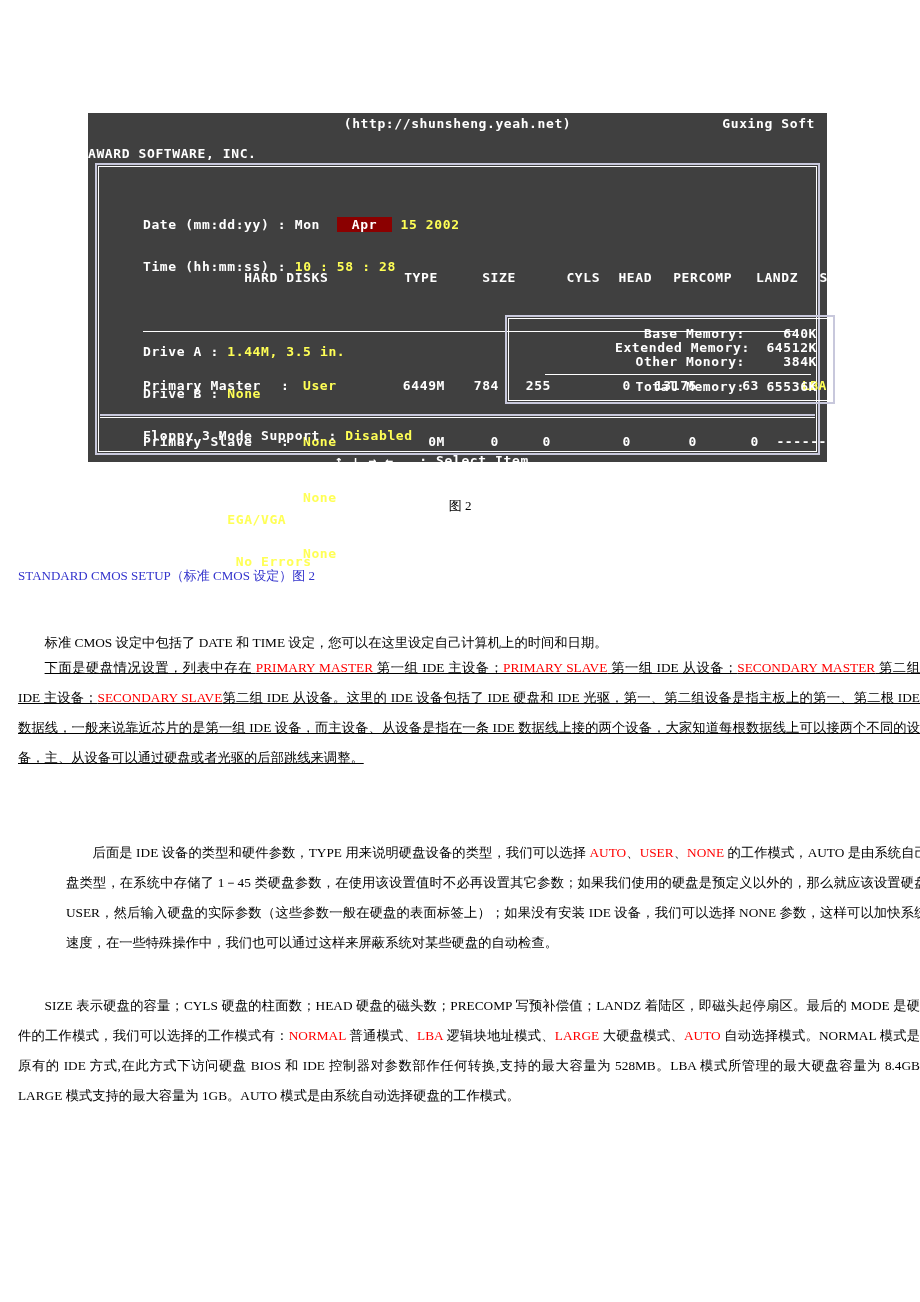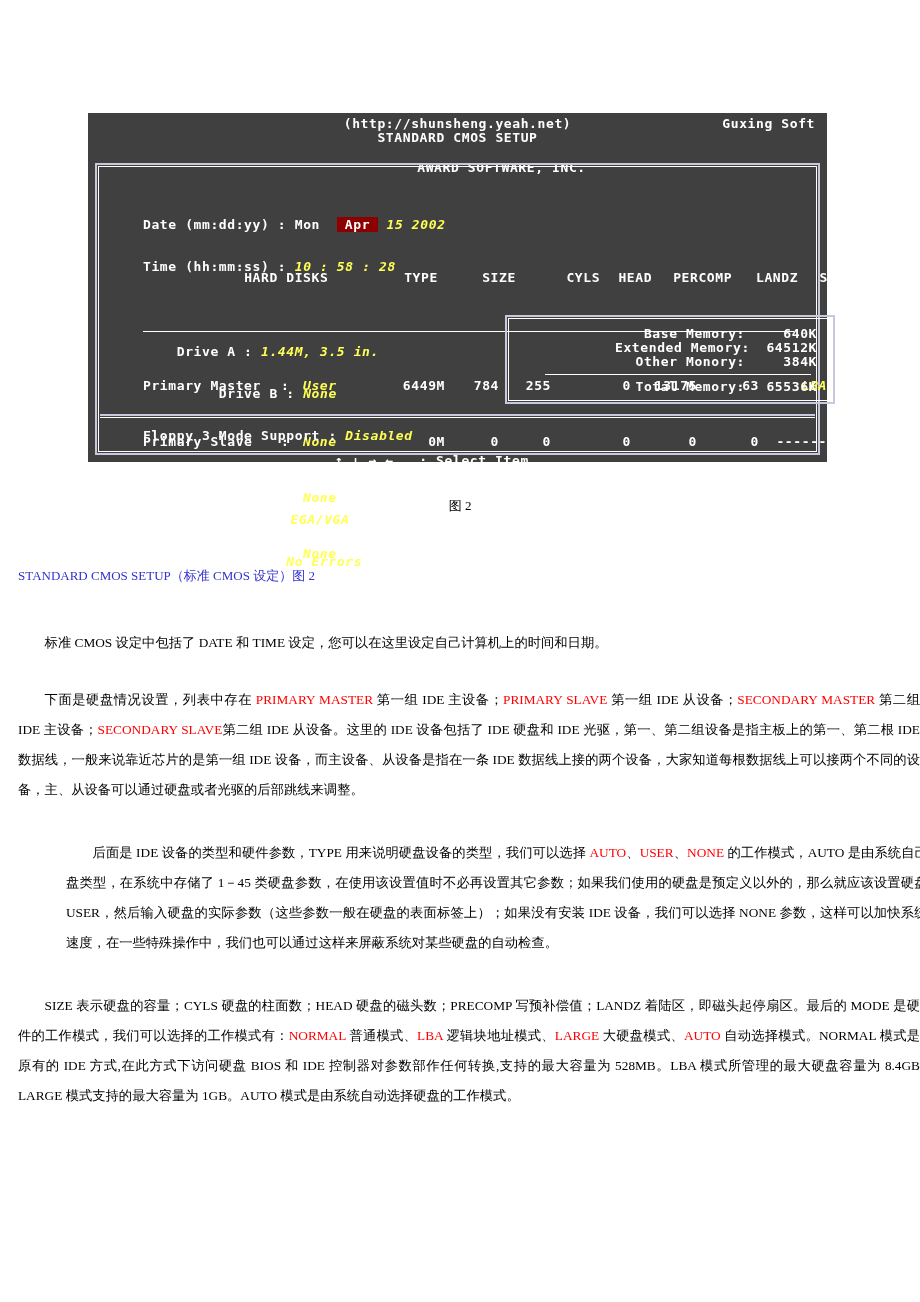--- a/index.html
+++ b/index.html
@@ -53,24 +53,23 @@
     text-align: center;
   }
   .bios-t1 {
     position: absolute;
     left: 0; top: 17px;
     width: 100%;
     text-align: center;
   }
   .bios-t2 {
     position: absolute;
-    left: 0; top: 47px;
-    width: 100%;
-    text-align: center;
-    margin-left: 44px;
+    left: 0; top: 33px;
+    width: 100%;
+    text-align: left;
   }
   .bios-brand {
     position: absolute;
     right: 12px; top: 3px;
   }
 
   
   .bios-body {
     position: absolute;
     left: 7px;
@@ -87,26 +86,26 @@
     box-sizing: border-box;
   }
 
   .datetime {
     position: absolute;
     left: 44px;
     top: 23px;
     line-height: 14px;
     white-space: pre;
   }
-  .yellow { color: #ffff55; font-style: italic; }
+  .yellow { color: #ffff55; }
   .white  { color: #ffffff; margin-top: 8px; }
   .hl {
     background: #8b0000;
     color: #ffffff;
-    padding: 0 8px;
+    padding: 0 15px;
   }
 
   .hdtable {
     position: absolute;
     left: 44px;
     top: 62px;
     right: 22px;
     white-space: pre;
     line-height: 14px;
   }
@@ -117,21 +116,20 @@
     margin: 4px 0 5px 0;
   }
   .hdrow { display: block; }
 
   .drives {
     position: absolute;
     left: 44px;
     top: 150px;
     white-space: pre;
     line-height: 14px;
-    text-align: center;
   }
 
   .memorybox {
     position: absolute;
     left: 386px;
     top: 148px;
     width: 330px;
     height: 89px;
     border: 2px solid #c8c8dc;
     box-sizing: border-box;
@@ -209,33 +207,32 @@
     width: 902px;
     font-size: 13.3px;
     line-height: 30px;
     text-indent: 2em;
     text-align: justify;
     text-justify: inter-ideograph;
   }
   .red { color: #ff0000; }
 
   #p1 { top: 615px; }
-  #p2 { top: 672px; }
+  #p2 { top: 640px; text-decoration: underline; }
   #p3 { top: 825px; margin-left: 48px; }
   #p4 { top: 978px; }
 </style>
 </head>
 <body>
 
 <div class="bios-figure">
   <div class="bios-screen">
 
     <div class="bios-titlebar">
       <div class="bios-url">(http://shunsheng.yeah.net)</div>
-      <div class="bios-t1">STANDARD CMOS SETUP</div>
       <div class="bios-t2">AWARD SOFTWARE, INC.</div>
       <div class="bios-brand">Guxing Soft</div>
     </div>
 
     <div class="bios-body">
       <div class="bios-body-inner">
 
         <div class="datetime">
           <div><span>Date (mm:dd:yy) :</span><span> </span><span class="white">Mon</span><span>  </span><span class="hl">Apr</span><span class="yellow"> </span><span class="yellow">15</span><span class="yellow"> </span><span class="yellow">2002</span></div>
           <div><span>Time (hh:mm:ss) :</span><span> </span><span class="yellow">10</span><span class="yellow"> : </span><span class="yellow">58</span><span class="yellow"> : </span><span class="yellow">28</span></div>

